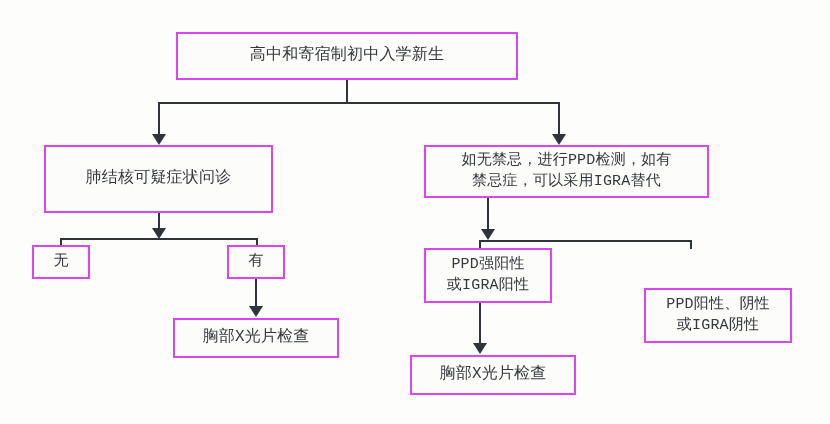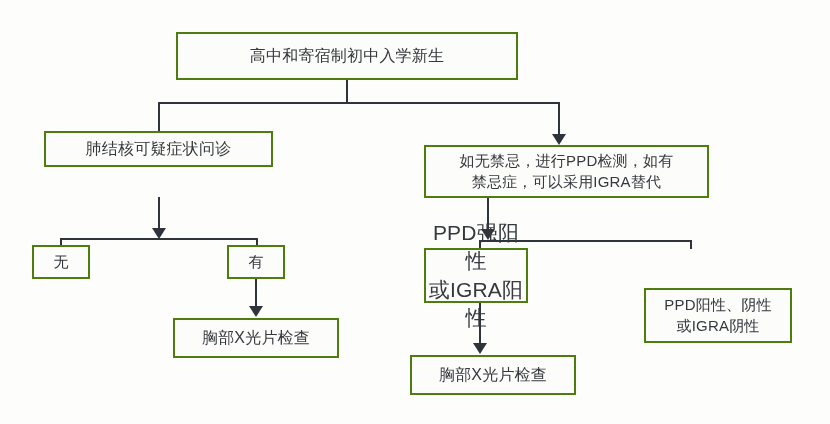--- a/index.html
+++ b/index.html
@@ -14,40 +14,41 @@
   #canvas {
     position: relative;
     width: 830px;
     height: 424px;
     background: #fdfdfb;
     overflow: hidden;
   }
   .node {
     position: absolute;
     box-sizing: border-box;
-    border: 2px solid #4d7c0f;
+    border: 2px solid #d946ef;
     background: #fcfcfa;
     display: flex;
     align-items: center;
     justify-content: center;
     text-align: center;
     color: #35383d;
     line-height: 1.35;
     white-space: pre-line;
     letter-spacing: 0.2px;
+    font-family: Liberation Mono, monospace;
   }
 
   
   #node-root      { left:176px; top:32px;  width:342px; height:48px;  font-size:16px; }
-  #node-symptom   { left:44px;  top:131px; width:229px; height:36px;  font-size:16px;text-align:center; }
+  #node-symptom   { left:44px;  top:145px; width:229px; height:68px;  font-size:16px;text-align:center; }
   #node-ppd       { left:424px; top:145px; width:285px; height:53px;  font-size:15px; padding:12px 8px; }
   #node-none      { left:32px;  top:245px; width:58px;  height:34px;  font-size:15px; }
   #node-has       { left:227px; top:245px; width:58px;  height:34px;  font-size:15px; }
   #node-xray-left { left:173px; top:318px; width:166px; height:40px;  font-size:16px; }
-  #node-strongpos { left:424px; top:248px; width:104px; height:55px;  font-size:21px; }
+  #node-strongpos { left:424px; top:248px; width:128px; height:55px;  font-size:15px; }
   #node-negative  { left:644px; top:248px; width:148px; height:55px;  font-size:15px;margin-top:40px; }
   #node-xray-right{ left:410px; top:355px; width:166px; height:40px;  font-size:16px; }
 
   
   .conn {
     position: absolute;
     background: #2f333a;
   }
   .conn.v { width: 2px; }
   .conn.h { height: 2px; }

